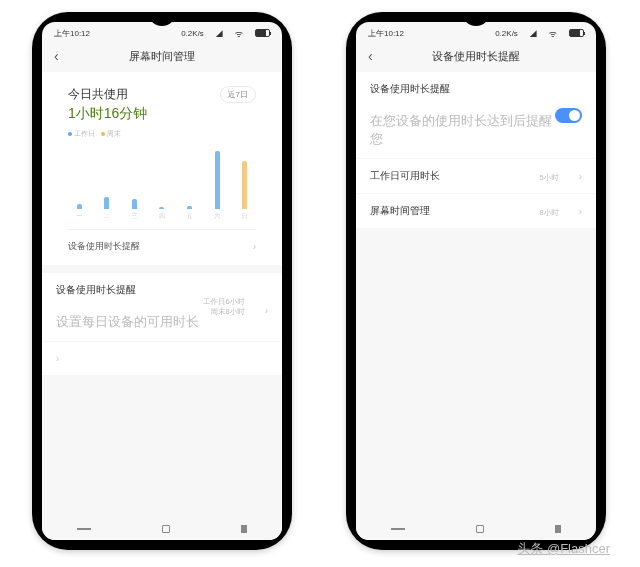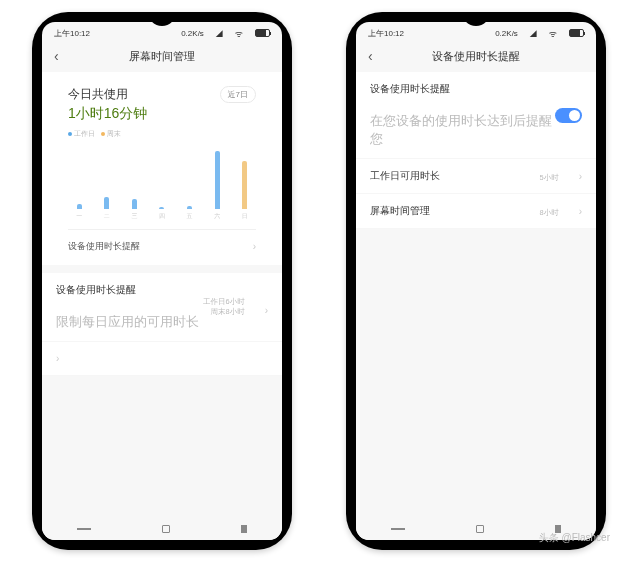--- a/index.html
+++ b/index.html
@@ -133,21 +133,21 @@
       background:#fff;
     }
     .navbar {
       position:absolute; bottom:0; left:0; right:0;
       height:22px; display:flex; justify-content:space-around; align-items:center;
       background:#f7f7f7;
     }
     .nav-btn { width:14px; height:2px; background:#888; }
     .nav-btn.sq { width:8px; height:8px; border:1.2px solid #888; background:none; border-radius:1px; }
     .nav-btn.back { width:0;height:0;border:none;border-top:4px solid transparent;border-bottom:4px solid transparent;border-right:6px solid #888;}
-    .watermark { position:absolute; bottom:22px; right:30px; font-size:10px; color:#bbb; }
+    .watermark { position:absolute; bottom:9px; right:30px; font-size:13px; color:#bbb;text-decoration:underline; }
   </style>
 </head>
 <body>
 
 <div class="phone">
   <div class="notch"></div>
   <div class="screen">
     <div class="status-bar">
       <span>上午10:12</span>
       <div class="status-right">
@@ -210,21 +210,21 @@
       <div class="detail-link">
         <span>设备使用时长提醒</span>
         <span class="chev">›</span>
       </div>
     </div>
 
     <div class="settings-group">
       <div class="settings-row">
         <div class="row-main">
           <div class="row-title">设备使用时长提醒</div>
-          <div class="row-sub">限制每日应用的可用时长</div>
+          <div class="row-sub">设置每日设备的可用时长</div>
         </div>
         <div class="row-meta">
           <div>
             <div>工作日6小时</div>
             <div>周末8小时</div>
           </div>
           <span class="chev">›</span>
         </div>
       </div>
       <div class="settings-row">

